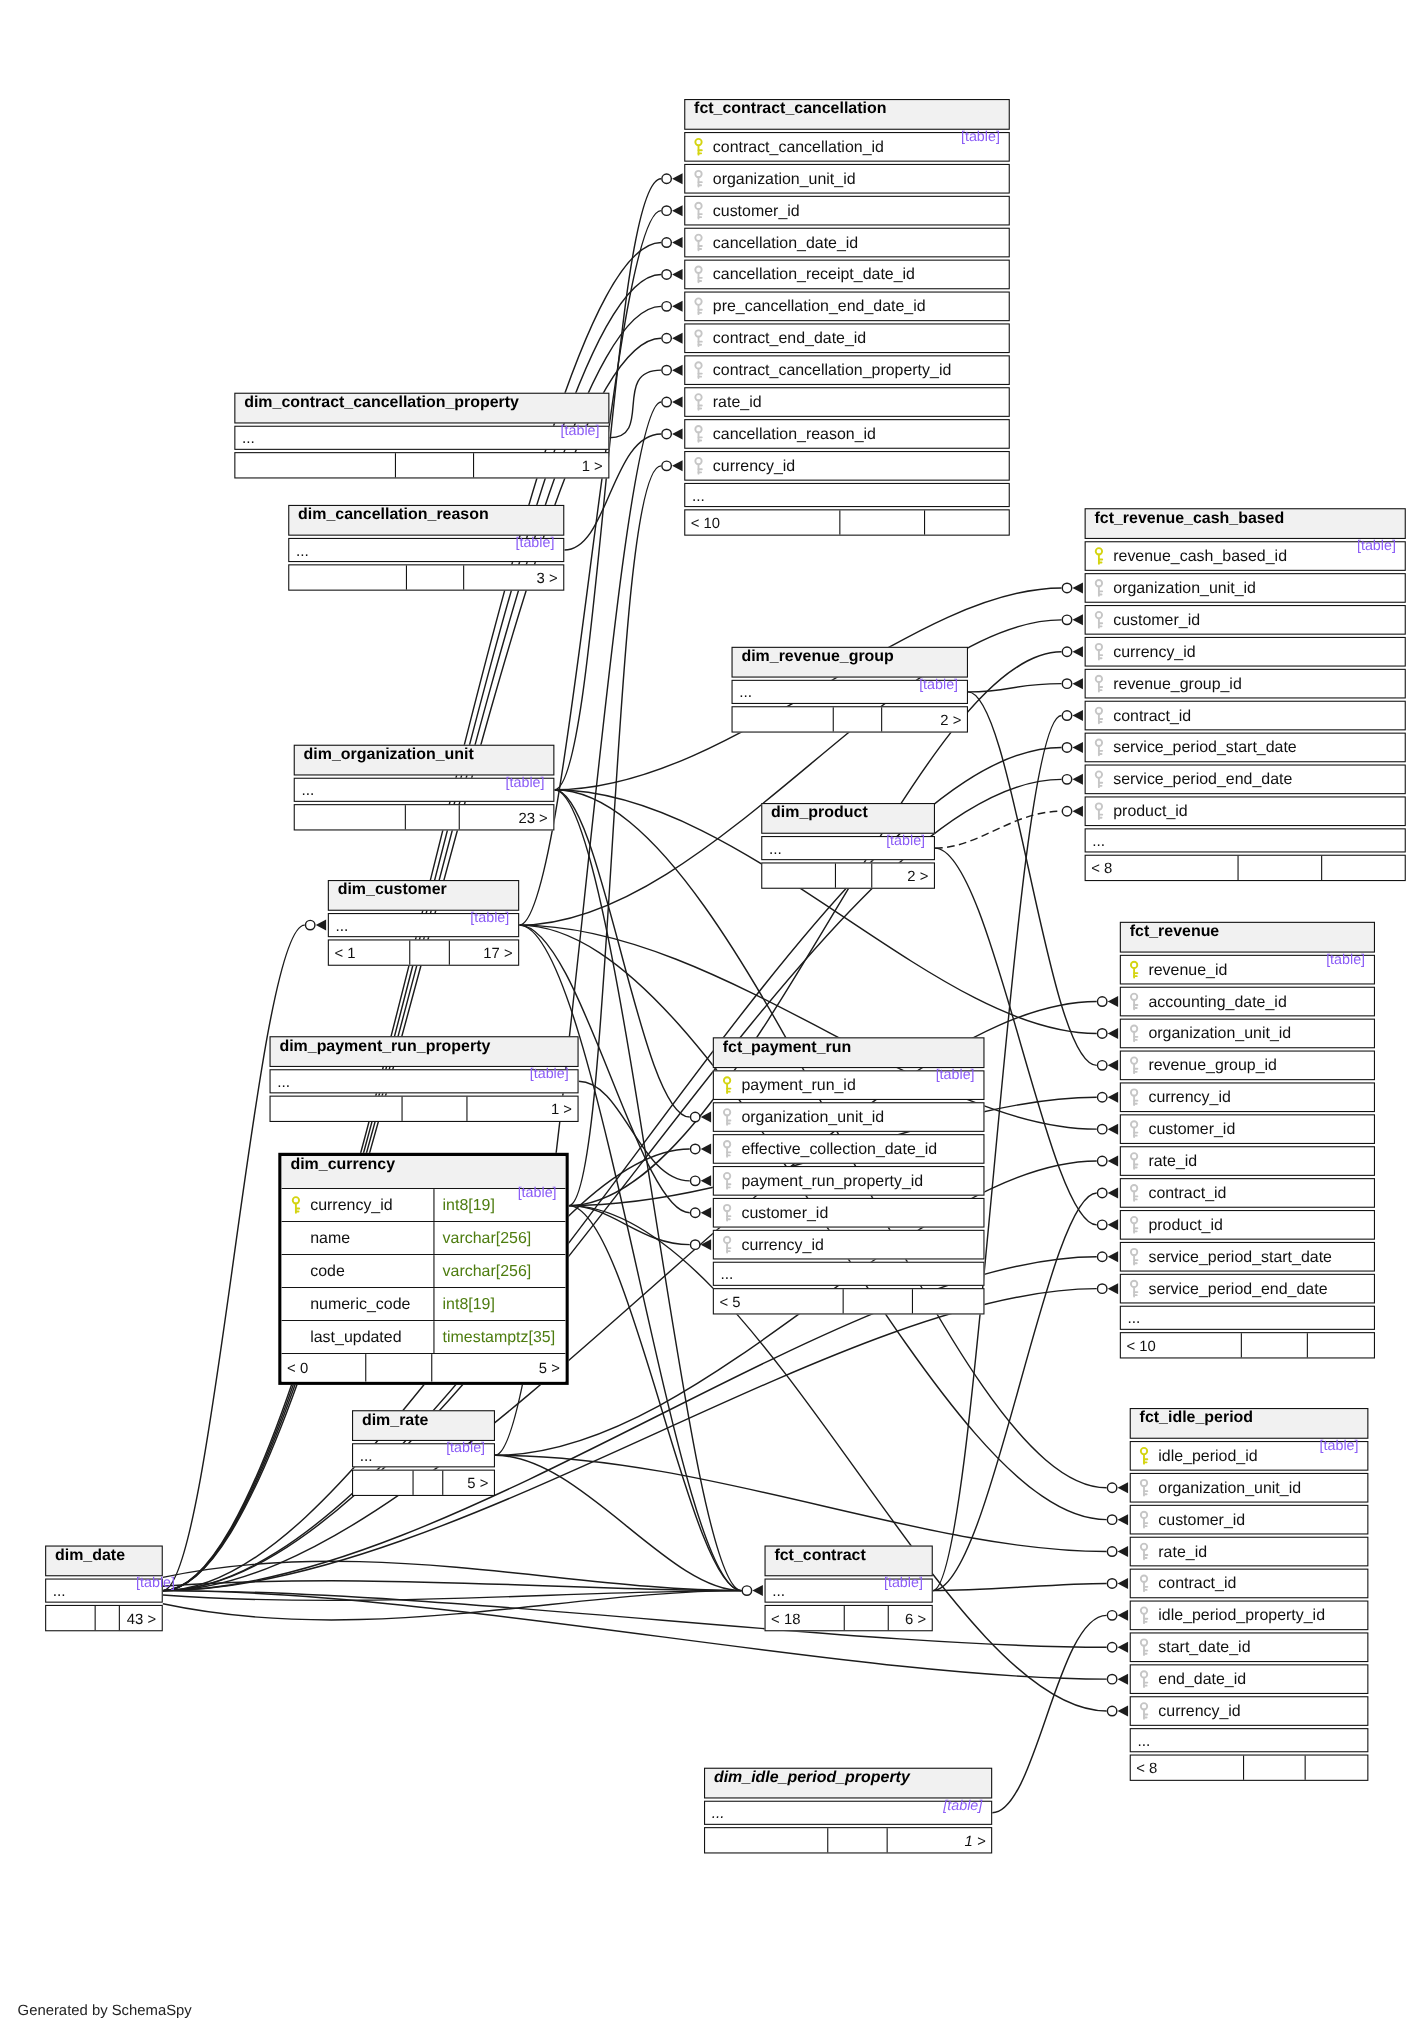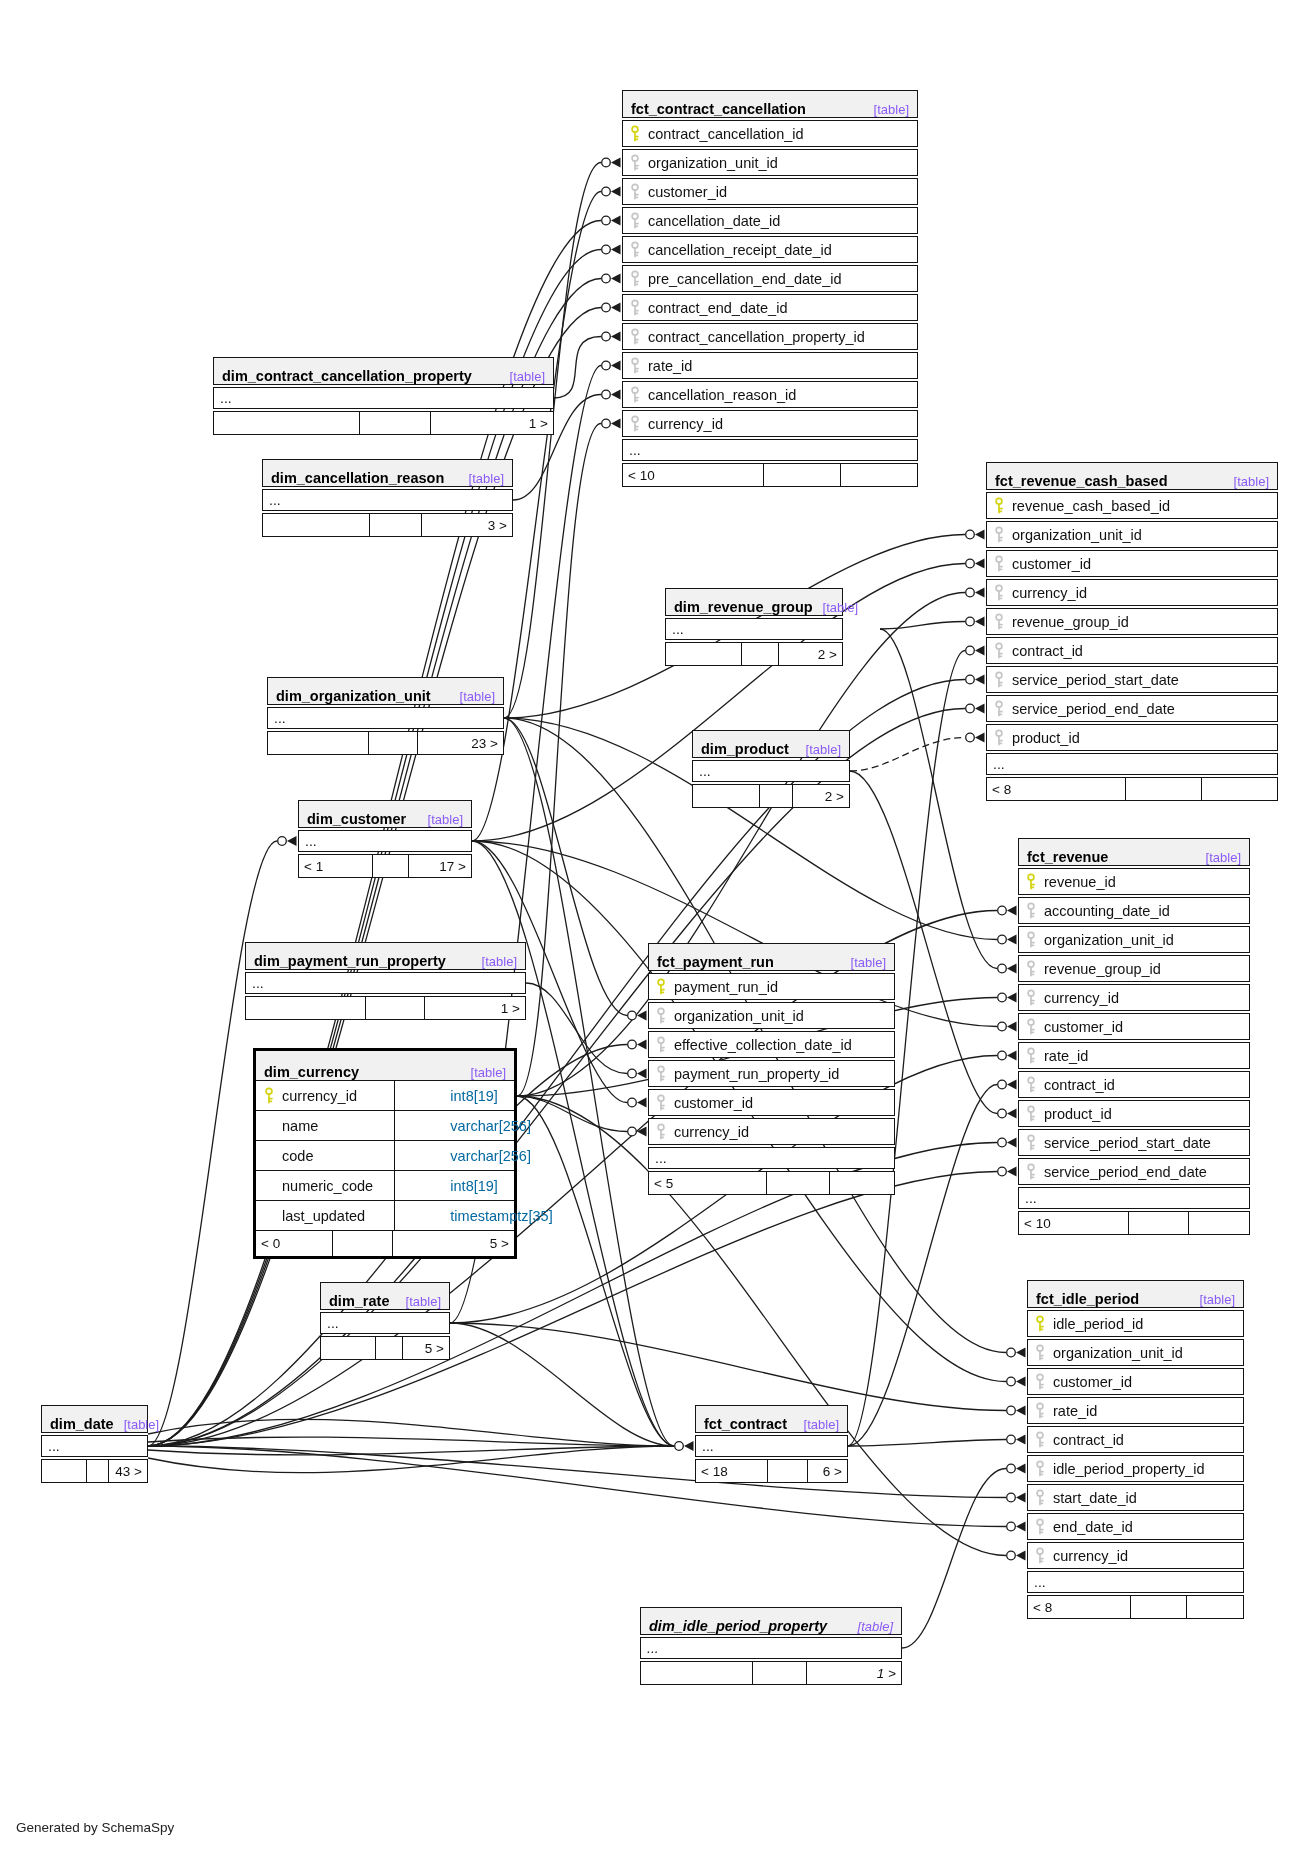--- a/index.html
+++ b/index.html
@@ -1,20 +1,20 @@
 <!DOCTYPE html>
 <html><head>
 <meta charset="utf-8">
 <style>
   html,body{margin:0;padding:0;background:#fff;}
   #canvas{position:relative;width:1296px;height:1851px;background:#ffffff;overflow:hidden;
           font-family:"Liberation Sans",sans-serif;}
   #edges{position:absolute;left:0;top:0;z-index:1;}
   .tbl{position:absolute;z-index:2;box-sizing:border-box;}
-  .thead{display:flex;justify-content:space-between;align-items:flex-end;background:#f1f1f1;
+  .thead{display:flex;justify-content:space-between;align-items:flex-start;background:#f1f1f1;
          border:1.5px solid #141414;height:28px;box-sizing:border-box;padding:0 8px;white-space:nowrap;}
   .tname{font-weight:bold;font-size:14.5px;color:#000;}
   .badge{font-size:13px;color:#8b5cf6;margin-left:10px;font-weight:normal;margin-top:25px;}
   .trow{display:flex;align-items:center;background:#fff;border:1.5px solid #141414;height:27px;
         box-sizing:border-box;padding:0 6px;margin-top:2px;gap:7px;font-size:14.5px;color:#111;white-space:nowrap;}
   .keyslot{width:12px;height:17px;flex:0 0 12px;}
   .tellipsis{border:1.5px solid #141414;height:22px;font-size:14px;padding:0 6px;margin-top:2px;
              background:#fff;display:flex;align-items:center;color:#111;box-sizing:border-box;}
   .tfoot{display:flex;border:1.5px solid #141414;height:24px;margin-top:2px;background:#fff;
          box-sizing:border-box;font-size:13.5px;color:#111;}
@@ -24,21 +24,21 @@
   .tbl.fact .fcell:nth-child(1){width:48%;} .tbl.fact .fcell:nth-child(2){width:26%;} .tbl.fact .fcell:nth-child(3){width:26%;}
   .tbl.dim  .fcell:nth-child(1){width:43%;} .tbl.dim  .fcell:nth-child(2){width:21%;} .tbl.dim  .fcell:nth-child(3){width:36%;}
   .tbl.focus .fcell:nth-child(1){width:30%;} .tbl.focus .fcell:nth-child(2){width:23%;} .tbl.focus .fcell:nth-child(3){width:47%;}
   
   .tbl.em{border:3px solid #000;background:#fff;}
   .tbl.em .thead{border:0;border-bottom:1.5px solid #141414;height:30px;}
   .tbl.em .trow{border:0;border-bottom:1.5px solid #141414;margin:0;height:30px;padding:0;gap:0;}
   .tbl.em .tfoot{border:0;margin:0;height:25px;}
   .cellname{flex:0 0 54%;display:flex;align-items:center;gap:7px;padding:0 7px;
             border-right:1.5px solid #141414;height:100%;box-sizing:border-box;}
-  .celltype{display:flex;align-items:center;padding:0 7px;font-size:14.5px;color:#0369a1;margin-left:48px;}
+  .celltype{display:flex;align-items:center;padding:0 7px;font-size:14.5px;color:#4d7c0f;}
   #credit{position:absolute;left:16px;top:1820px;font-size:13.5px;color:#222;z-index:2;}
 </style>
 </head>
 <body>
 
 <div id="canvas">
   <svg id="edges" width="1296" height="1851">
       <path d="M504,718 C544,718 556,162.5 601,162.5" fill="none" stroke="#1c1c1c" stroke-width="1.3" stroke-dasharray="none"></path>
       <circle cx="606" cy="162.5" r="4.3" fill="#fff" stroke="#1c1c1c" stroke-width="1.3"></circle>
       <path d="M611,162.5 L620.5,157.5 L620.5,167.5 Z" fill="#1c1c1c"></path>
@@ -398,21 +398,21 @@
           </svg></span>
         <span>product_id</span>
       </div>
       <div class="tellipsis">...</div>
       <div class="tfoot">
         <span class="fcell b">&lt; 8</span>
         <span class="fcell b"></span>
         <span class="fcell r"></span>
       </div>
     </div>
-    <div class="tbl dim" style="left: 665px; top: 588px; width: 178px;">
+    <div class="tbl dim" style="left: 665px; top: 588px; width: 215px;">
       <div class="thead">
         <span class="tname">dim_revenue_group</span>
         <span class="badge">[table]</span>
       </div>
       <div class="tellipsis">...</div>
       <div class="tfoot">
         <span class="fcell b"></span>
         <span class="fcell b"></span>
         <span class="fcell r">2 &gt;</span>
       </div>

